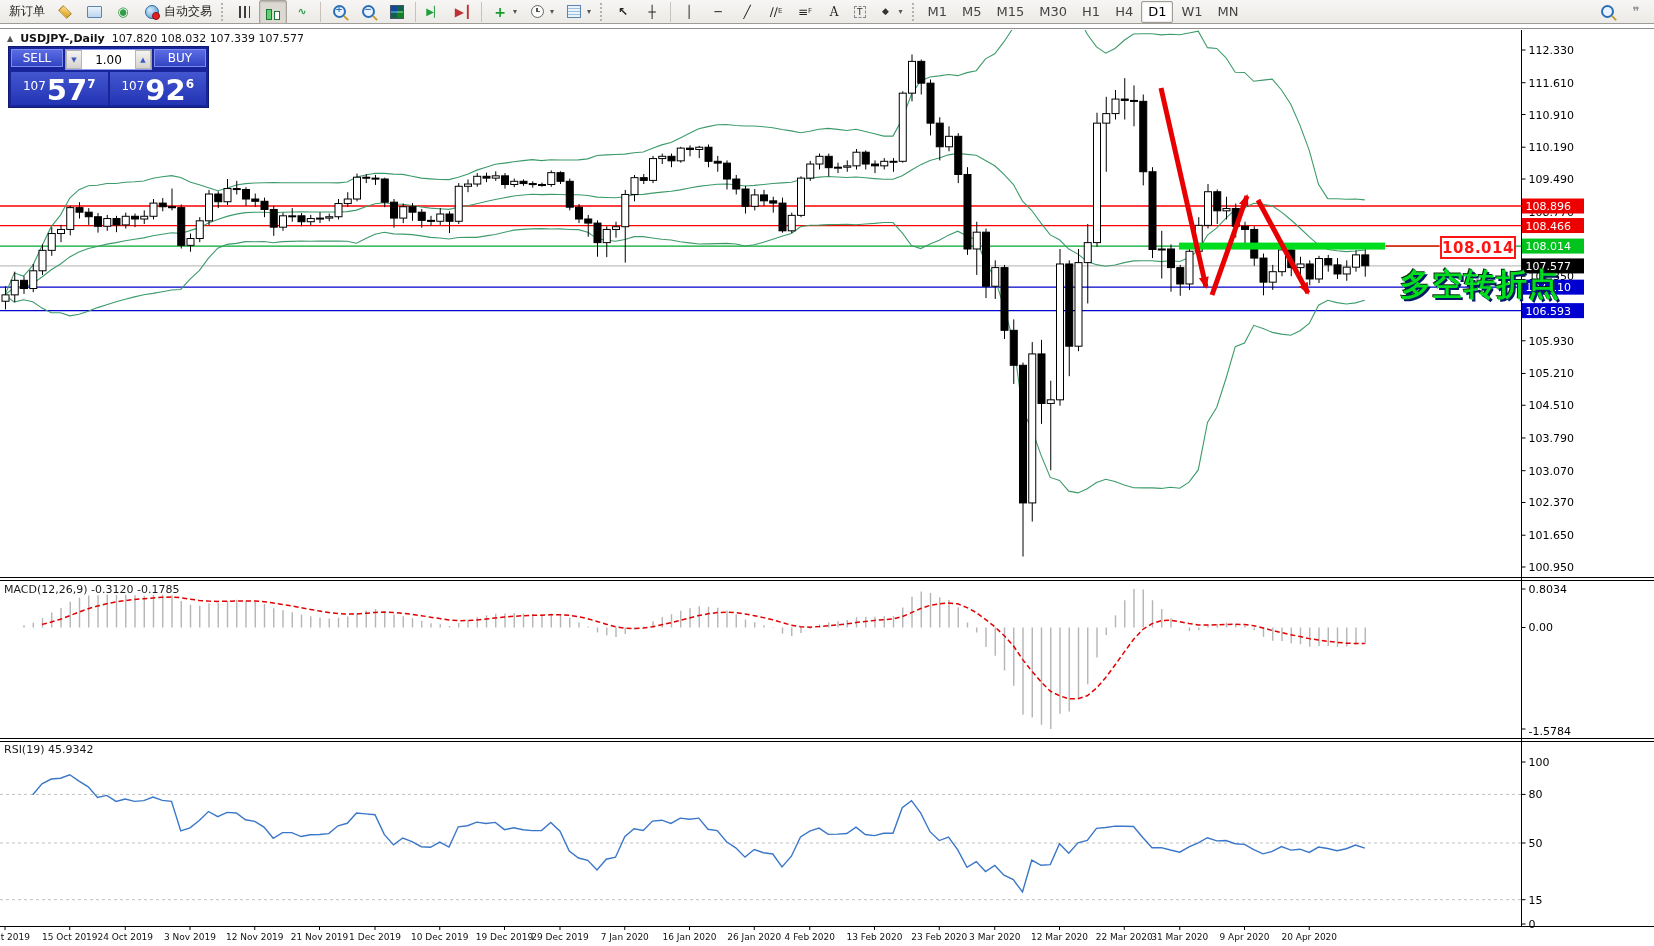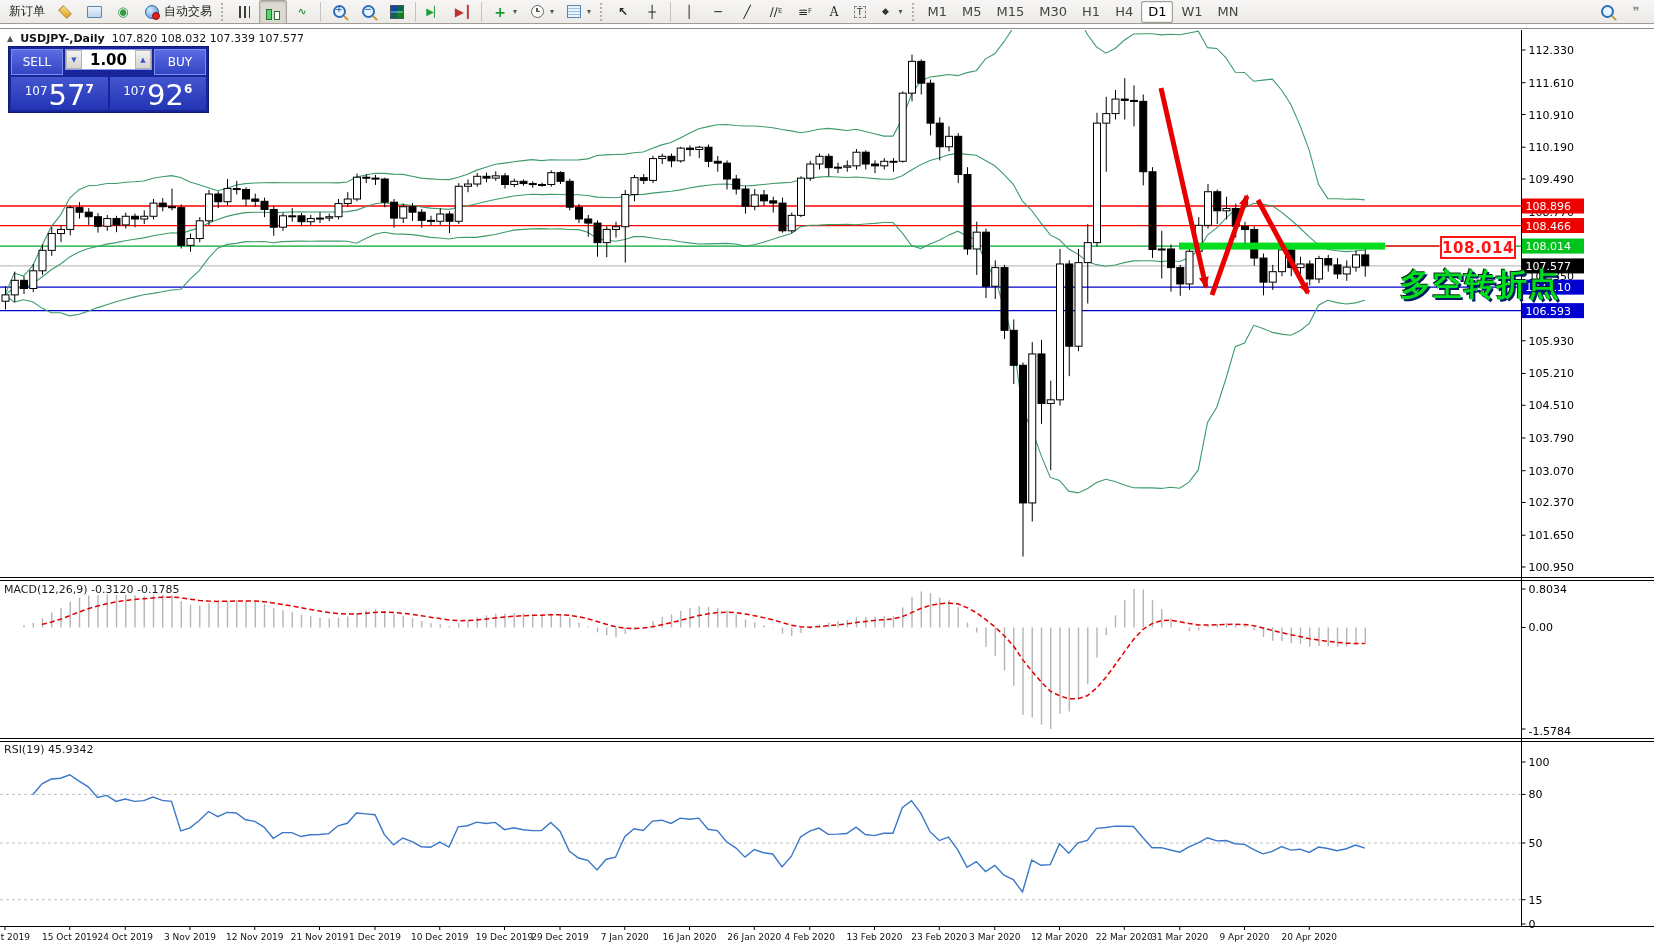--- a/index.html
+++ b/index.html
@@ -41,28 +41,28 @@
   .tmpl{width:12px;height:11px;border:1px solid #5b84b0;background:repeating-linear-gradient(#eaf3fc 0 2px,#9cc0e2 2px 3px)}
   .plusic{color:#149c2c;font-weight:bold;font-size:14px}
   .labelic{border:1px dashed #888;font-size:9px;padding:0 2px;color:#333}
   .subltr{font-size:7px;vertical-align:sub;color:#333}
   
   #chart-svg{position:absolute;left:0;top:0;z-index:1}
   #title{position:absolute;left:7px;top:32px;font-size:11px;font-weight:bold;color:#141414;z-index:4;display:flex;gap:7px;align-items:center}
   #collapse{color:#555;font-size:8px}
   #panel{position:absolute;left:8px;top:46px;width:201px;z-index:4;background:#18249a;padding:2px;box-sizing:border-box;border:1px solid #101a70}
   .prow{display:flex;gap:2px}
-  .pbtn{flex:0 0 52px;height:26px;background:linear-gradient(#5b6ce4,#3445c4);color:#fff;font-size:12px;
+  .pbtn{flex:0 0 52px;height:18px;background:linear-gradient(#5b6ce4,#3445c4);color:#fff;font-size:12px;
     display:flex;align-items:center;justify-content:center;border:1px solid #7d8cf0;box-sizing:border-box}
   .vol{flex:1;display:flex;background:#fff;border:1px solid #8b98f2;height:21px;box-sizing:border-box}
   .spin{width:16px;background:linear-gradient(#f4f3f1,#d6d3cd);color:#3a57c4;font-size:7px;display:flex;align-items:center;justify-content:center;border:1px solid #b8b5ae;box-sizing:border-box}
-  .vval{flex:1;display:flex;align-items:center;justify-content:center;font-size:15px;font-weight:bold;color:#000}
+  .vval{flex:1;display:flex;align-items:center;justify-content:center;font-size:12px;font-weight:normal;color:#000}
   .pricebox{flex:1;height:31px;background:linear-gradient(#4356cf,#2334b4);color:#fff;display:flex;align-items:flex-end;justify-content:center;padding-bottom:2px;margin-top:2px}
   .psm{font-size:12px;margin-bottom:10px;margin-right:1px}
-  .pbig{font-size:29px;font-weight:normal;line-height:25px}
+  .pbig{font-size:29px;font-weight:bold;line-height:25px}
   .psup{font-size:12px;font-weight:bold;margin-bottom:12px}
   #levelbox{position:absolute;left:1440px;top:236px;width:72px;height:19px;border:2px solid #ff1414;color:#ff1414;
     font-weight:bold;font-size:15px;display:flex;align-items:center;justify-content:center;background:#fff;z-index:3;letter-spacing:.5px}
   #turnlabel{position:absolute;left:1400px;top:264px;font-size:31px;font-weight:bold;color:#00dc1e;z-index:3;
     text-shadow:2px 2px 0 #001a66,-1px -1px 0 #0a2a10;letter-spacing:1px;white-space:nowrap}
   .panelabel{position:absolute;left:4px;font-size:11px;color:#1a1a1a;z-index:3;white-space:nowrap}
   #macdlabel{top:583px}
   #rsilabel{top:743px}
 </style>
 </head>

